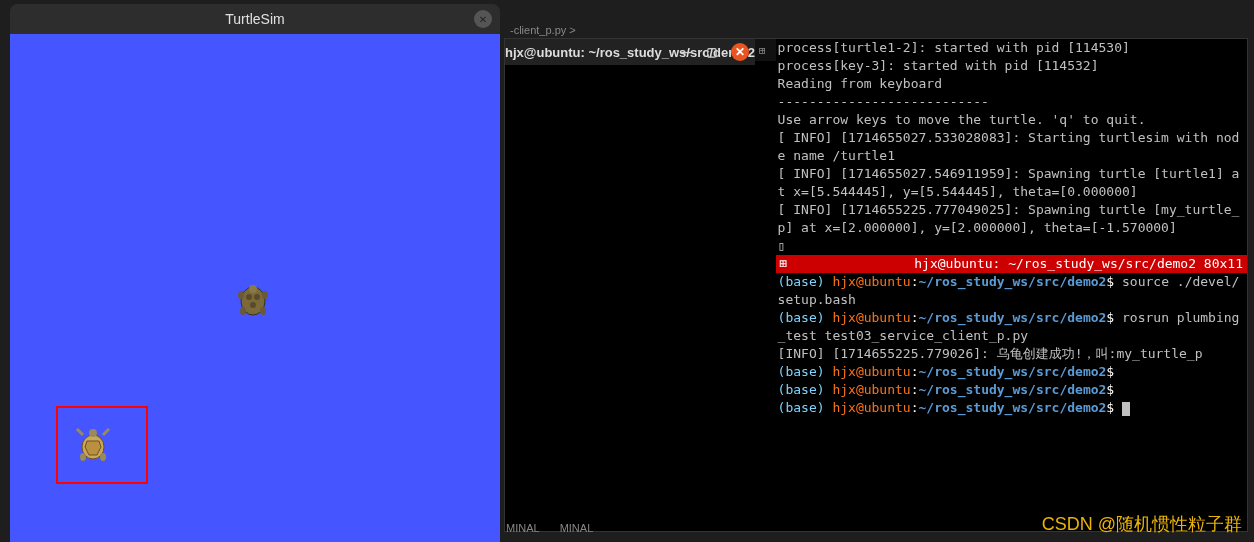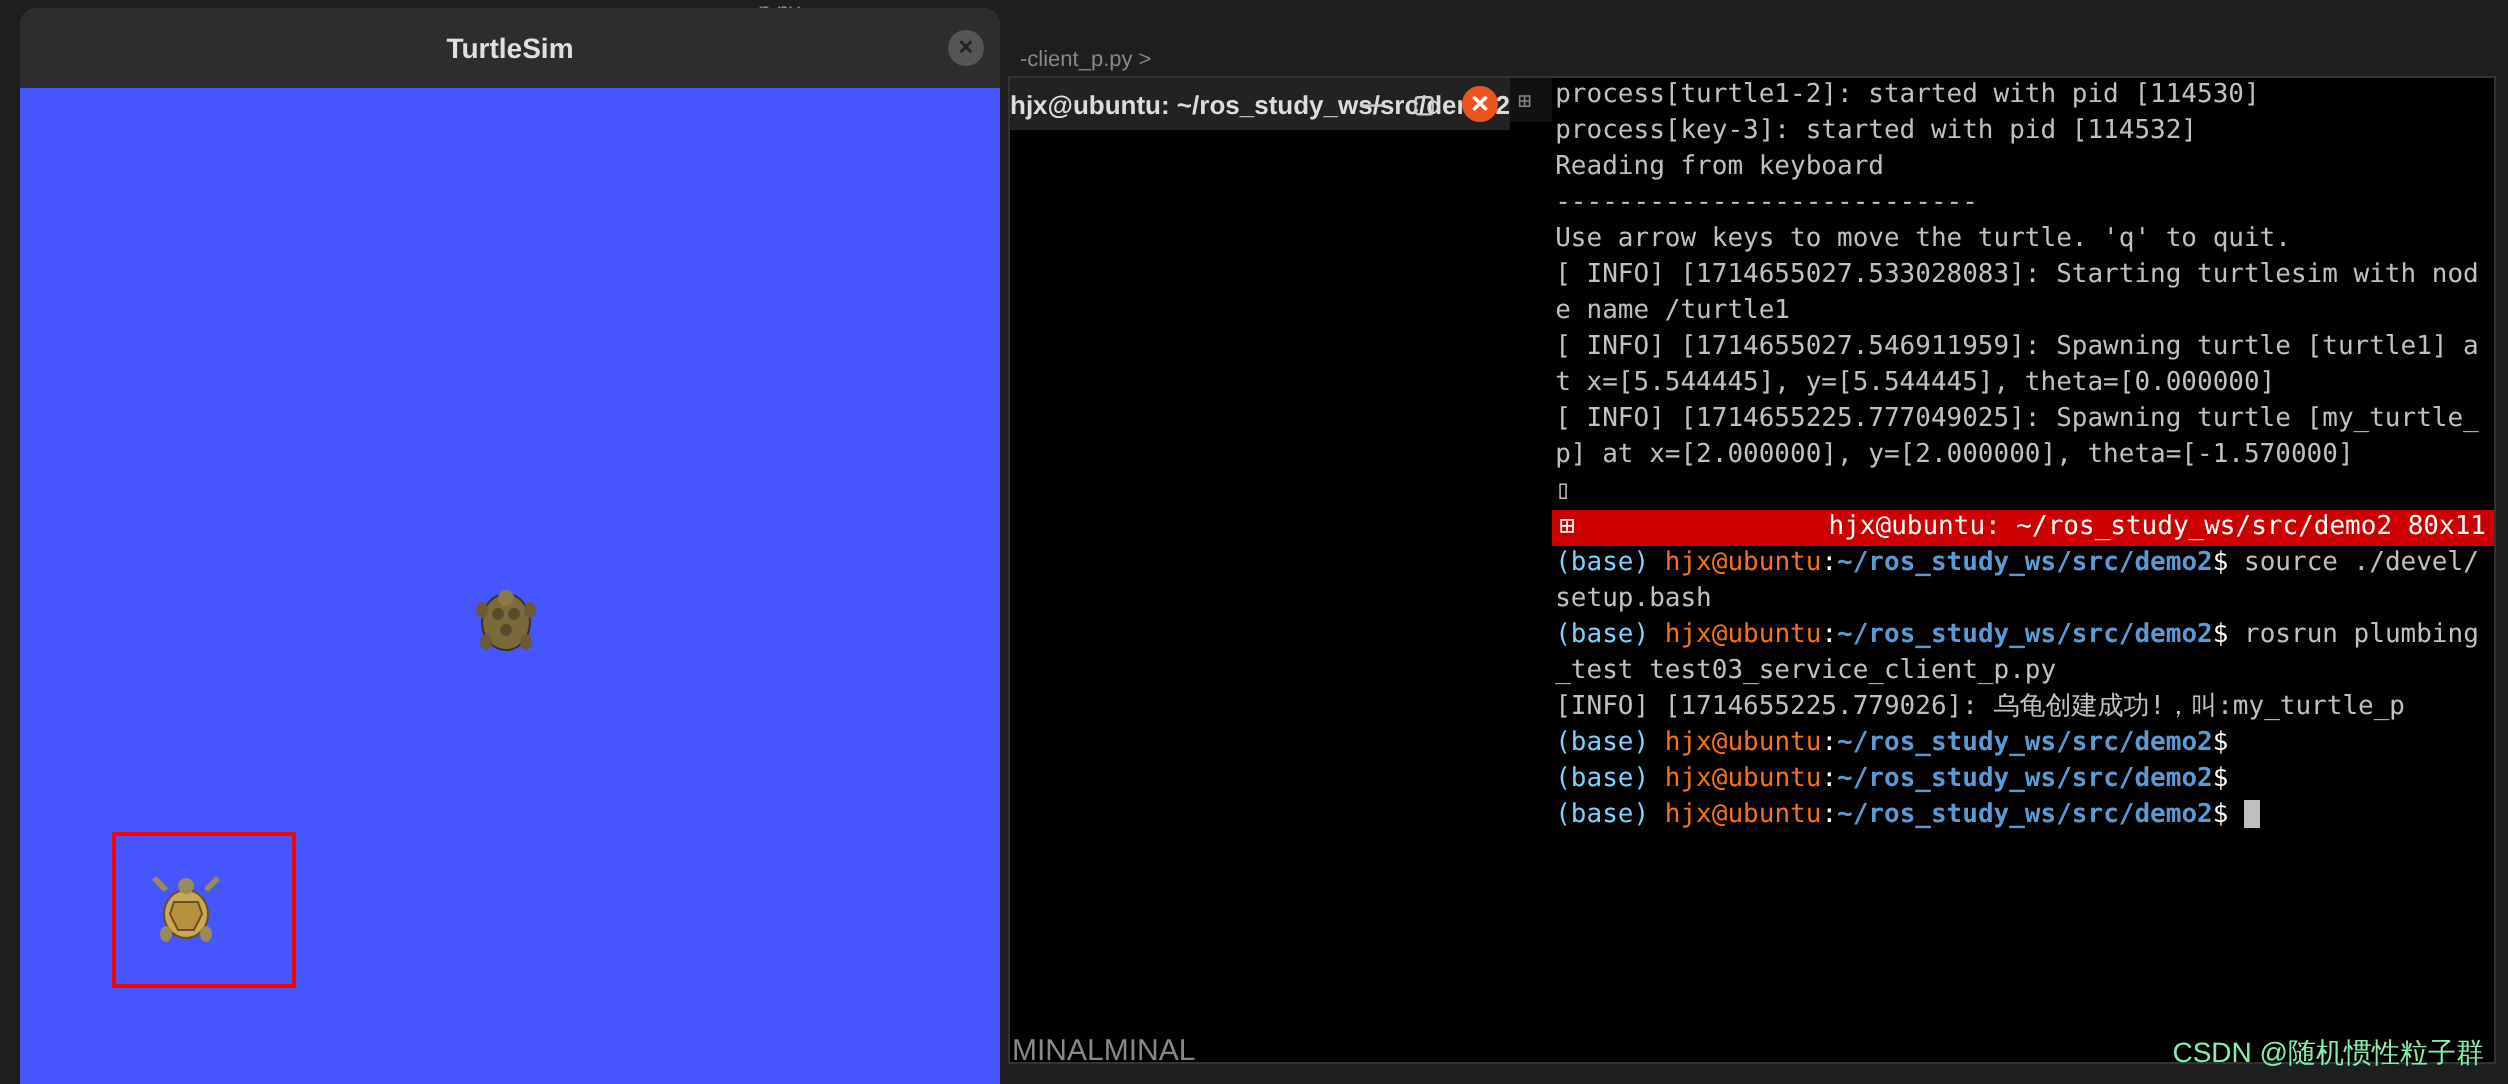--- a/index.html
+++ b/index.html
@@ -13,29 +13,29 @@
     .turtlesim-window {
       position: absolute;
       left: 10px; top: 4px;
       width: 490px; height: 538px;
       background: #2d2d2d;
       border-radius: 8px 8px 0 0;
       display: flex;
       flex-direction: column;
     }
     .turtlesim-titlebar {
-      height: 40px;
+      height: 30px;
       background: #2d2d2d;
       display: flex;
       align-items: center;
       justify-content: center;
       position: relative;
       color: #e0e0e0;
       font-family: sans-serif;
-      font-weight: bold;
+      font-weight: normal;
       font-size: 14px;
       border-radius: 8px 8px 0 0;
     }
     .turtlesim-close {
       position: absolute;
       right: 8px;
       width: 18px; height: 18px;
       background: #555;
       border-radius: 50%;
       display: flex;
@@ -176,29 +176,30 @@
       left: 510px; top: 24px;
       color: #888;
       font-size: 11px;
       font-family: sans-serif;
       text-align: center;
     }
     .bottom-tabs {
       position: absolute;
       left: 506px; bottom: 8px;
       display: flex;
-      font-size: 15px;
+      gap: 20px;
+      font-size: 11px;
       color: #888;
       font-family: sans-serif;
     }
     .watermark {
       position: absolute;
       right: 12px; bottom: 6px;
-      color: #86efac;
-      font-size: 14px;
+      color: #eab308;
+      font-size: 18px;
       font-family: sans-serif;
     }
   </style>
 </head>
 <body>
 
 <div class="tab-strip-bg"></div>
 <div class="tab-hint">...p.py</div>
 <div class="tab-hint2">-client_p.py &gt;</div>
 

